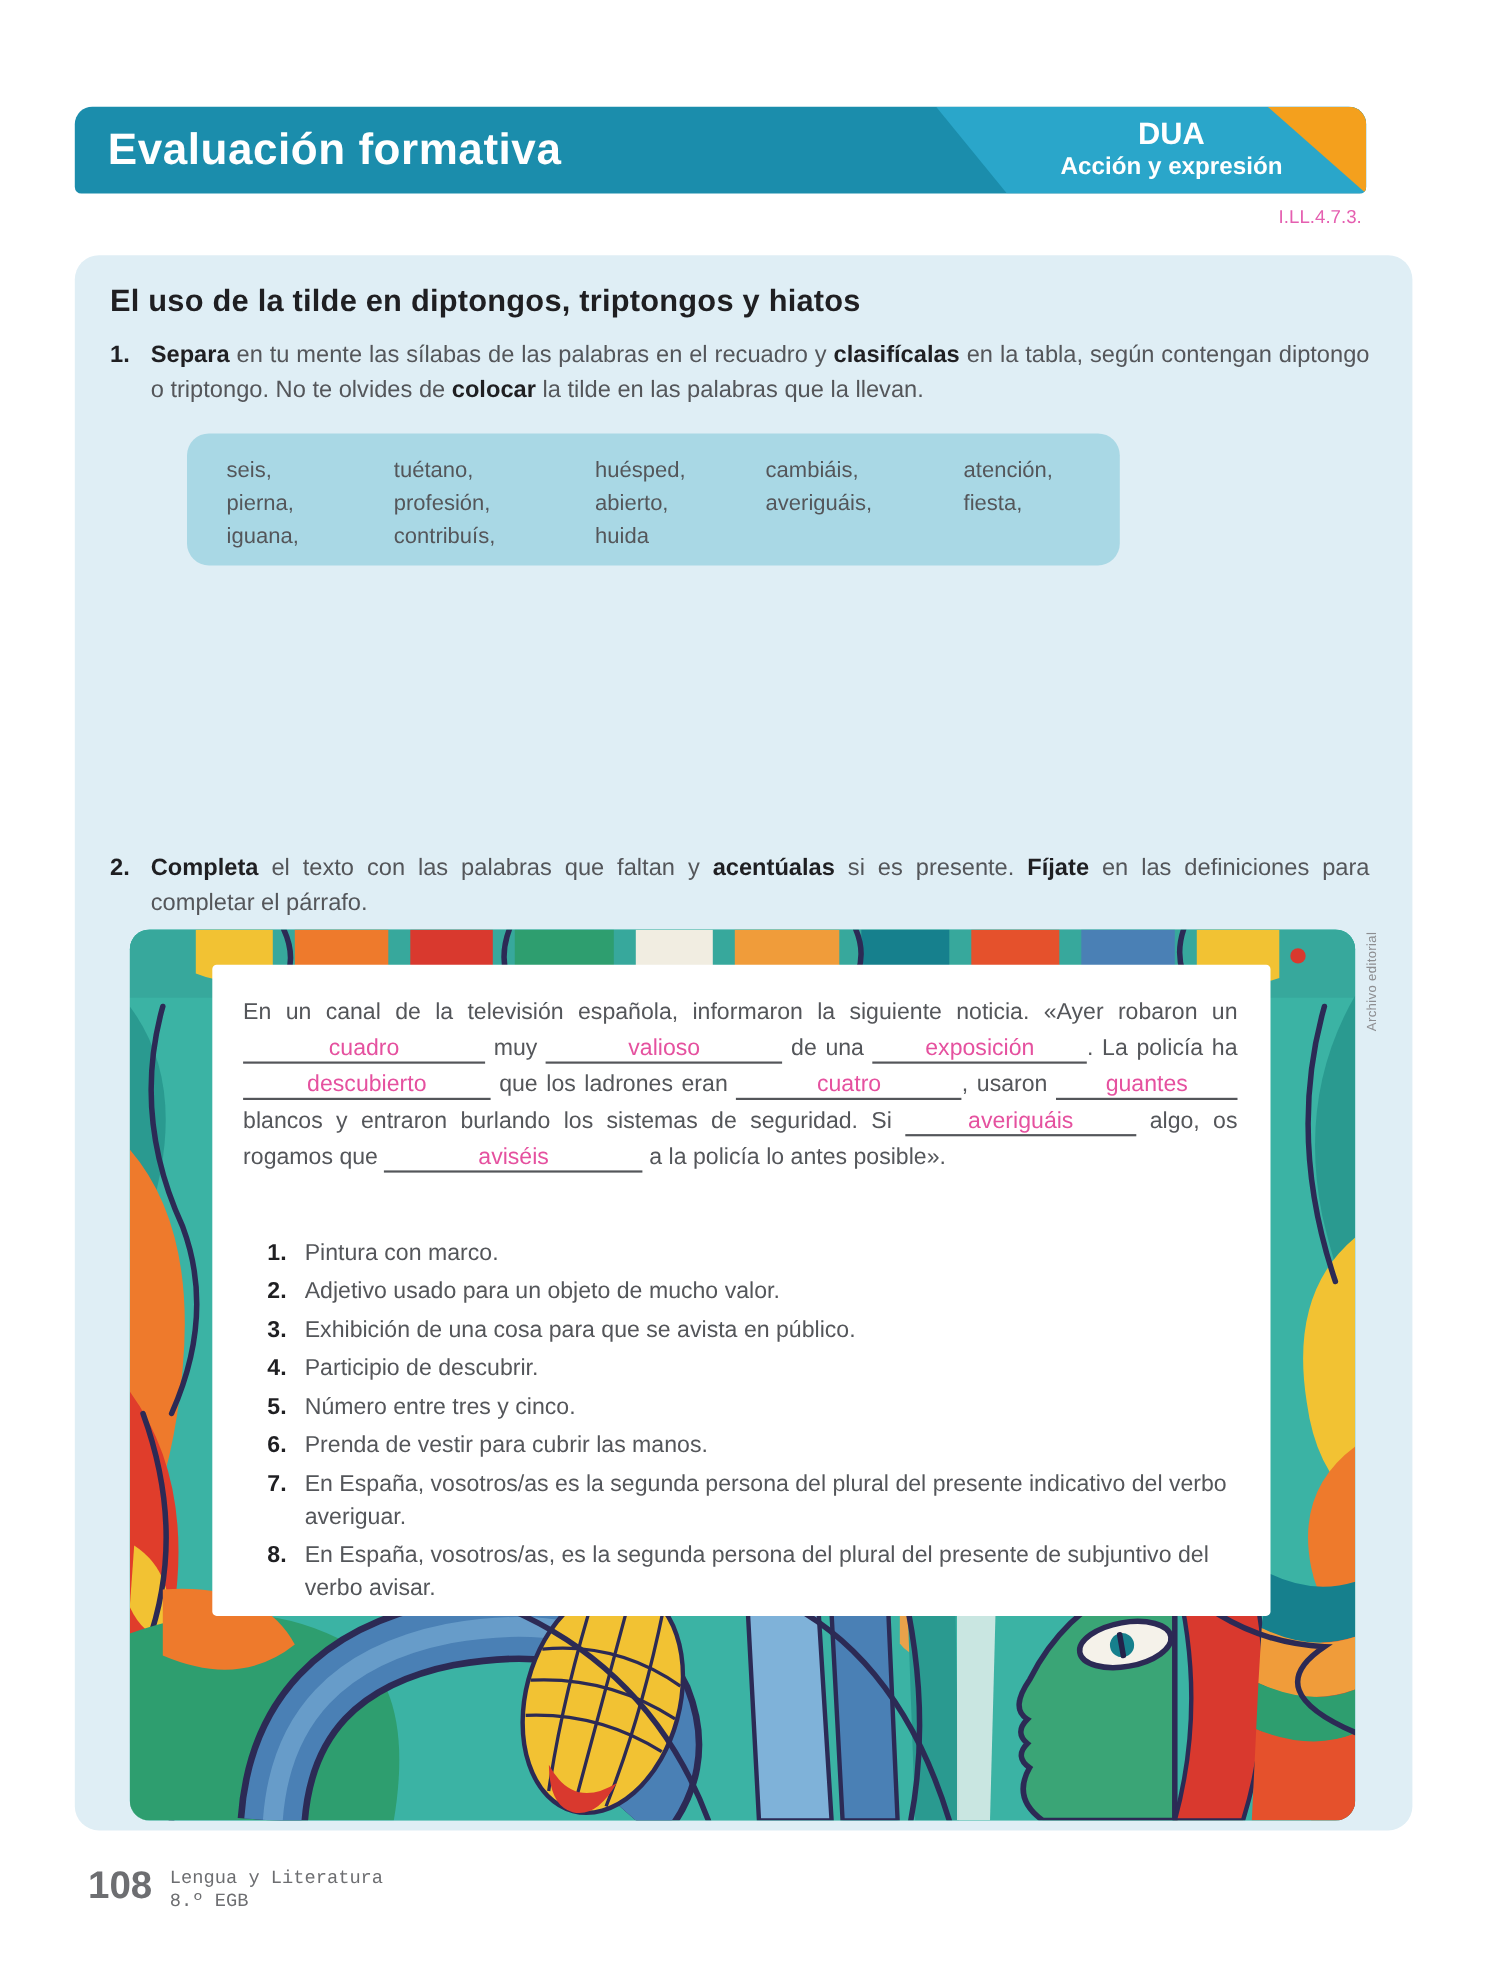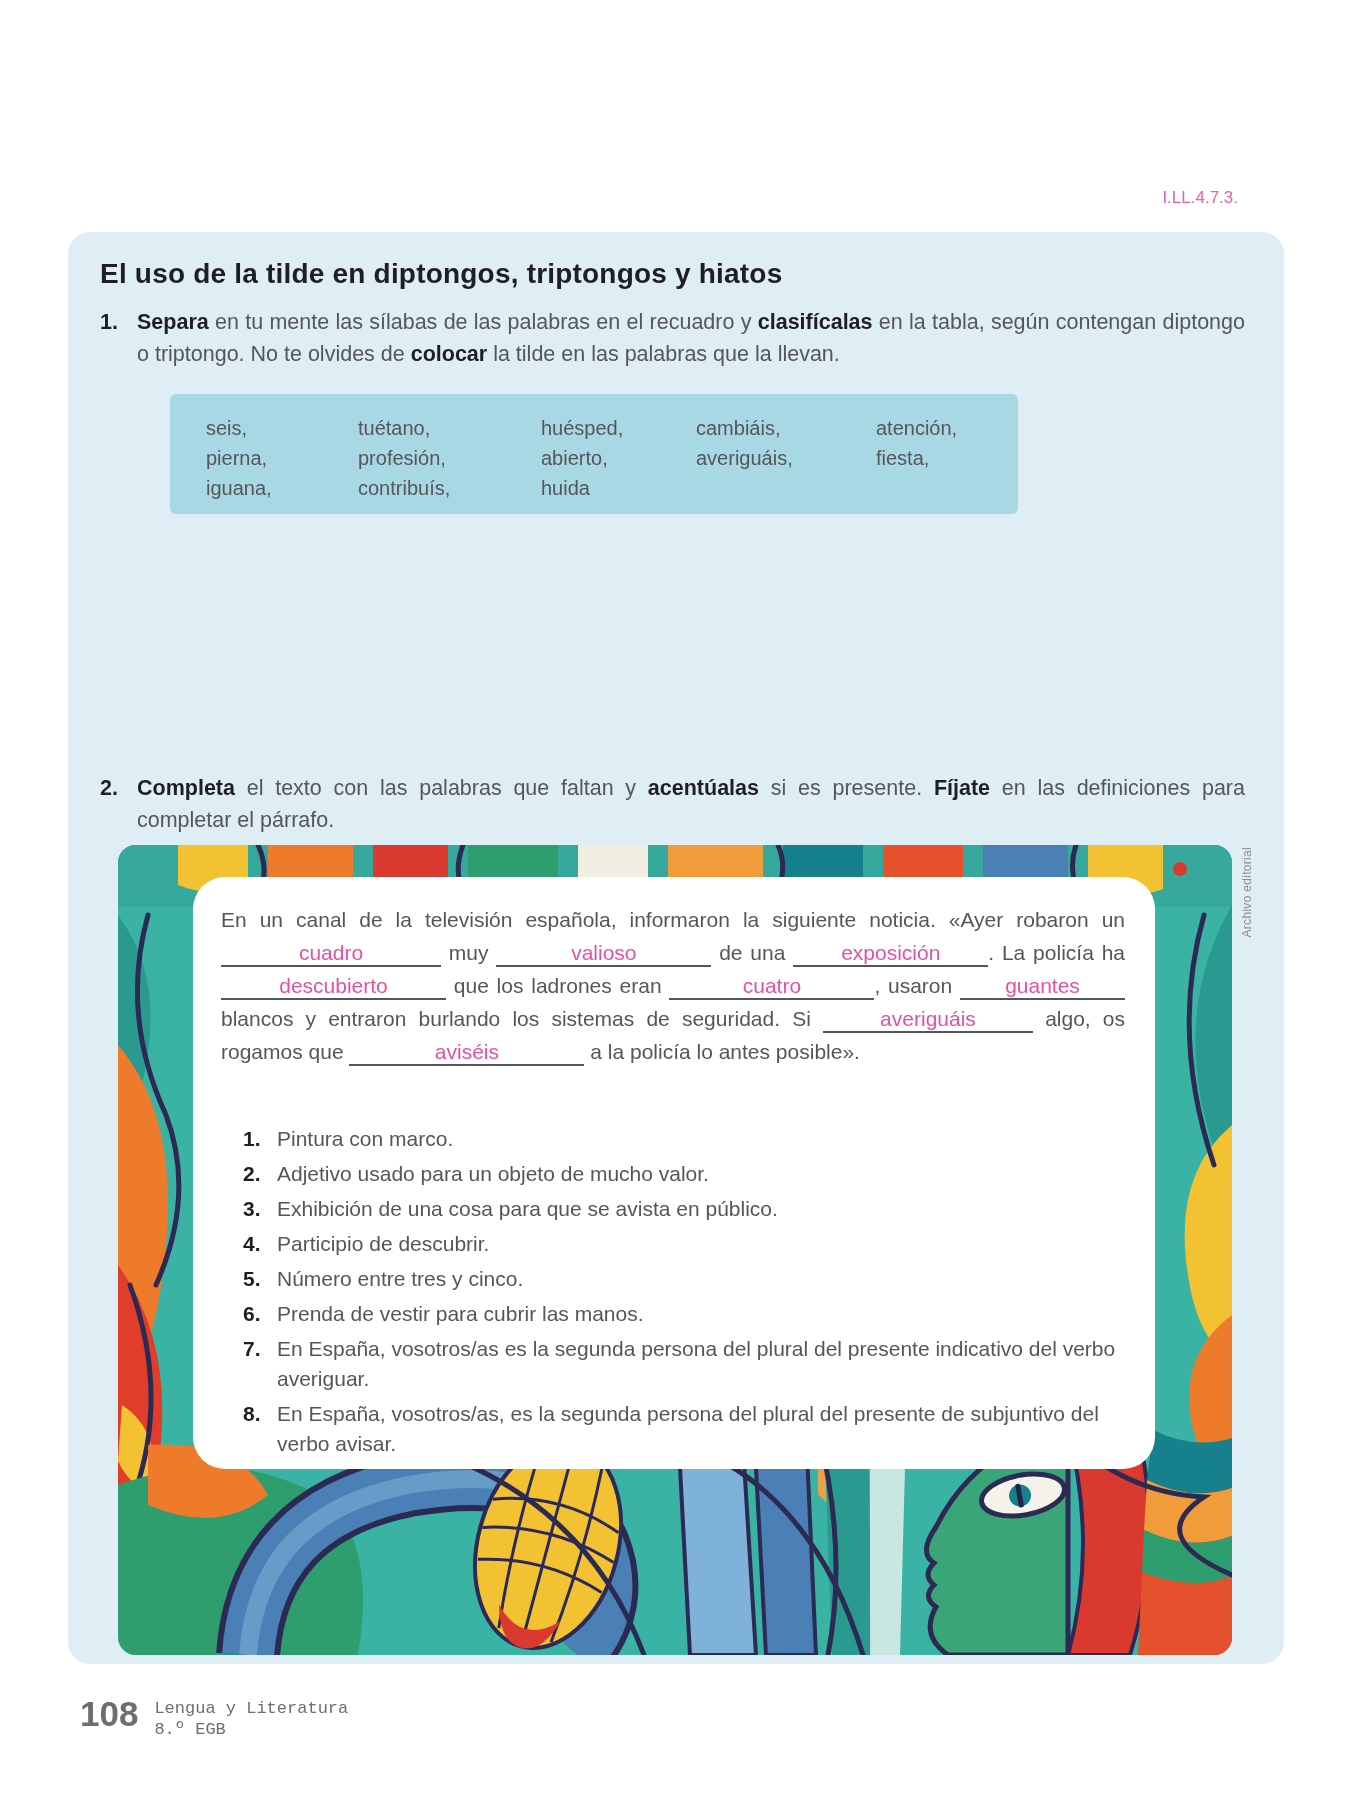--- a/index.html
+++ b/index.html
@@ -35,21 +35,21 @@
     color:var(--text_dark); letter-spacing:.2px;}
   .ex{position:absolute; left:32px; width:1145px; display:flex;}
   .ex1{top:74px;}
   .ex2{top:540px;}
   .ex-num{width:37px; flex:0 0 37px; font-weight:700; font-size:21.5px; color:var(--text_dark); line-height:1.5;}
   .ex-body{flex:1; font-size:21.5px; color:var(--text_gray); line-height:1.5; text-align:justify;}
   .ex-body .bold{font-weight:700; color:var(--text_dark);}
 
   
   .wordbox{position:absolute; left:102px; top:162px; width:848px; height:120px;
-    background:var(--wordbox_bg); border-radius:6px; padding:19px 0 0 36px;}
+    background:var(--wordbox_bg); border-radius:20px; padding:19px 0 0 36px;}
   .word-row{display:grid; grid-template-columns:152px 183px 155px 180px auto;
     font-size:20px; color:var(--text_gray); line-height:30px;}
 
   
   .tbl{position:absolute; left:50px; top:320px; width:1114px;
     display:grid; grid-template-columns:46.5% 53.5%; grid-template-rows:43px 127px;
     border:1px solid var(--table_border); background:#fff;}
   .tbl-h{display:flex; align-items:center; justify-content:center;
     color:#fff; font-weight:700; font-size:20.5px;}
   .th-left{background:var(--th_left); border-right:1px solid #e9f7fd;}
@@ -57,21 +57,21 @@
   .tbl-c{padding:16px 20px 0 20px; font-size:19.5px; color:var(--answer_pink); line-height:1.5;}
   .c-left{border-right:1px solid var(--table_border);}
 
   
   .painting{position:absolute; left:50px; top:613px; width:1114px; height:810px;
     border-radius:18px; overflow:hidden; background:#3bb3a4;}
   .painting svg{position:absolute; inset:0; display:block;}
   .ln{stroke:#2c2a55; stroke-width:5; fill:none; stroke-linecap:round;}
 
   .whitebox{position:absolute; left:75px; top:32px; width:962px; height:592px;
-    background:#fff; border-radius:32px; padding:26px 30px 0 28px;}
+    background:#fff; border-radius:4px; padding:26px 30px 0 28px;}
   .para{font-size:21px; color:var(--text_gray); line-height:33px; text-align:justify;}
   .blank{display:inline-block; border-bottom:2px solid var(--text_gray);
     text-align:center; color:var(--answer_pink); line-height:1.15; vertical-align:baseline;}
   .defs{margin-top:56px; padding-left:22px;}
   .def-row{display:flex; margin-bottom:5px;}
   .def-num{width:34px; flex:0 0 34px; font-weight:700; font-size:21px; color:var(--text_dark); line-height:30px;}
   .def-text{flex:1; font-size:21px; color:var(--text_gray); line-height:30px;}
 
   .credit{position:absolute; left:1172px; top:615px; writing-mode:vertical-rl;
     transform:rotate(180deg); font-size:12px; color:var(--credit_gray); letter-spacing:.3px;}
@@ -79,20 +79,29 @@
   
   .footer{position:absolute; left:80px; top:1695px; display:flex; gap:16px; align-items:flex-start;}
   .pg-num{font-size:35px; font-weight:700; color:var(--footer_gray); line-height:1.1;}
   .pg-info{font-size:17px; color:var(--footer_gray); line-height:1.25; padding-top:3px;font-family:Liberation Mono, monospace;}
 </style>
 </head>
 <body>
 
 <div class="page">
 
+  <header class="banner">
+    <div class="banner-light"></div>
+    <div class="banner-orange"></div>
+    <div class="banner-title">Evaluación formativa</div>
+    <div class="badge">
+      <div class="dua">DUA</div>
+      <div class="dua-sub">Acción y expresión</div>
+    </div>
+  </header>
 
   <div class="std-code">I.LL.4.7.3.</div>
 
   <main class="panel">
     <h2 class="section-title">El uso de la tilde en diptongos, triptongos y hiatos</h2>
 
     <div class="ex ex1">
       <span class="ex-num">1.</span>
       <div class="ex-body"><span class="bold">Separa</span><span> en tu mente las sílabas de las palabras en el recuadro y </span><span class="bold">clasifícalas</span><span> en la tabla, según contengan diptongo o triptongo. No te olvides de </span><span class="bold">colocar</span><span> la tilde en las palabras que la llevan.</span></div>
     </div>

